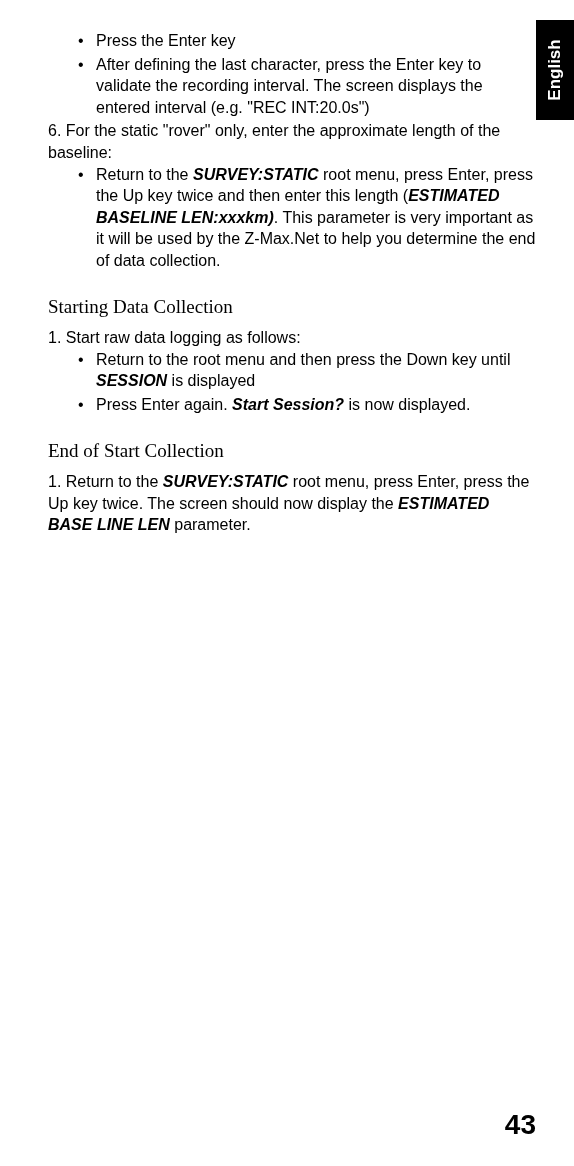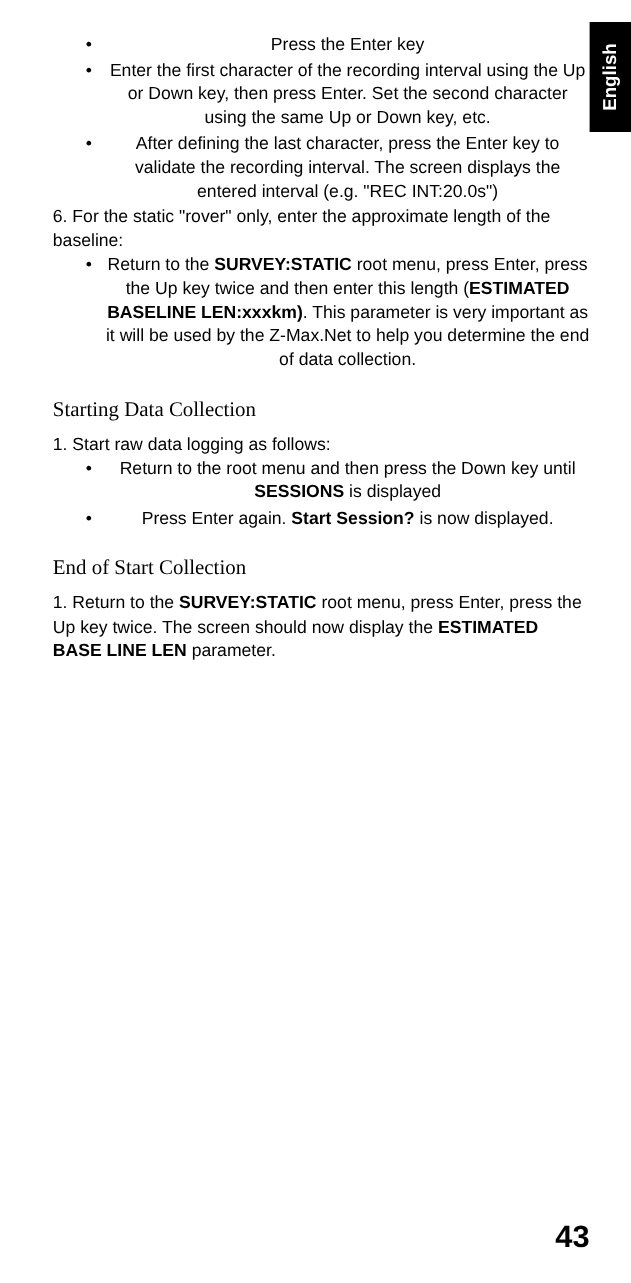--- a/index.html
+++ b/index.html
@@ -45,30 +45,29 @@
     position: absolute;
     left: 12px;
     top: 0;
   }
   .num-item {
     margin-top: 2px;
     margin-bottom: 2px;
   }
   .indent-block {
     padding-left: 18px;
-    text-align: center;
   }
   h2 {
     font-size: 19px;
     font-weight: normal;
     font-family: Liberation Serif, serif;
     margin-top: 22px;
     margin-bottom: 8px;
   }
-  .bold { font-weight: bold; }
+  .bold { font-weight: bold; font-style: italic; }
   .page-num {
     position: absolute;
     bottom: 25px;
     right: 38px;
     font-size: 28px;
     font-weight: bold;
   }
   .section { margin-bottom: 2px; }
 </style>
 </head>
@@ -76,21 +75,20 @@
 
 <div class="lang-tab">
   <span>English</span>
 </div>
 
 <div class="content">
 
   <div class="indent-block section">
     <ul>
       <li><span>Press the Enter key</span></li>
-      <li><span>Enter the first character of the recording interval using the Up or Down key, then press Enter. Set the second character using the same Up or Down key, etc.</span></li>
       <li><span>After defining the last character, press the Enter key to validate the recording interval. The screen displays the entered interval (e.g. "REC INT:20.0s")</span></li>
     </ul>
   </div>
 
   <div class="num-item section">
     <div style="padding-left:0;">6. For the static "rover" only, enter the approximate length of the baseline:</div>
     <div class="indent-block">
       <ul>
         <li>
           <span>Return to the </span><span class="bold">SURVEY:STATIC</span><span> root menu, press Enter, press the Up key twice and then enter this length (</span><span class="bold">ESTIMATED BASELINE LEN:xxxkm)</span><span>. This parameter is very important as it will be used by the Z-Max.Net to help you determine the end of data collection.</span>
@@ -99,21 +97,21 @@
     </div>
   </div>
 
   <h2>Starting Data Collection</h2>
 
   <div class="section">
     <div>1. Start raw data logging as follows:</div>
     <div class="indent-block">
       <ul>
         <li>
-          <span>Return to the root menu and then press the Down key until </span><span class="bold">SESSIONS</span><span> is displayed</span>
+          <span>Return to the root menu and then press the Down key until </span><span class="bold">SESSION</span><span> is displayed</span>
         </li>
         <li>
           <span>Press Enter again. </span><span class="bold">Start Session?</span><span> is now displayed.</span>
         </li>
       </ul>
     </div>
   </div>
 
   <h2>End of Start Collection</h2>
 

